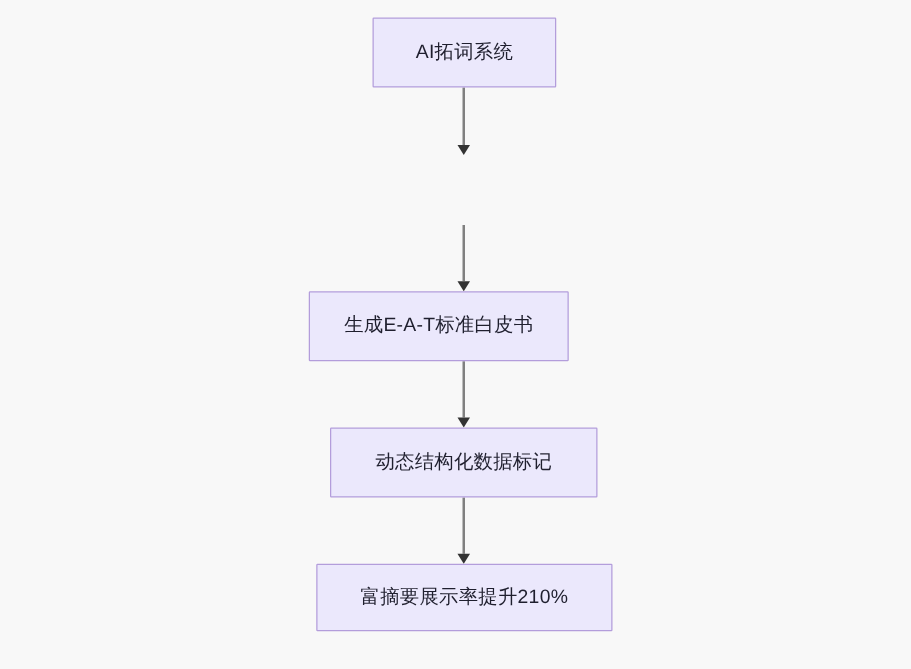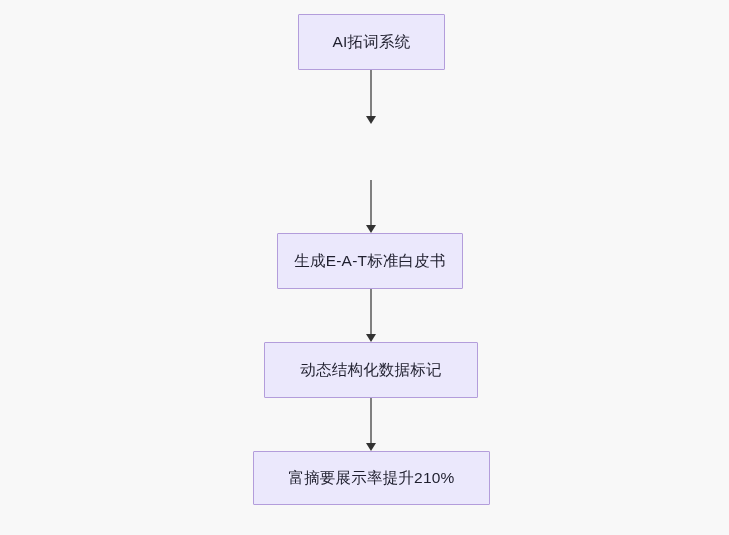--- a/index.html
+++ b/index.html
@@ -92,21 +92,21 @@
   <div class="flow-edge" style="left:361px; top:398px; width:20px; height:53px;">
     <div class="edge-line" style="height:45px;"></div>
     <div class="edge-arrow"></div>
   </div>
 
   <div class="flow-node" style="left:298px; top:14px; width:147px; height:56px;">
     <span class="node-label">AI拓词系统</span>
   </div>
 
 
-  <div class="flow-node" style="left:277px; top:233px; width:186px; height:56px;">
+  <div class="flow-node" style="left:247px; top:233px; width:208px; height:56px;">
     <span class="node-label">生成E-A-T标准白皮书</span>
   </div>
 
   <div class="flow-node" style="left:264px; top:342px; width:214px; height:56px;">
     <span class="node-label">动态结构化数据标记</span>
   </div>
 
   <div class="flow-node" style="left:253px; top:451px; width:237px; height:54px;">
     <span class="node-label">富摘要展示率提升210%</span>
   </div>

